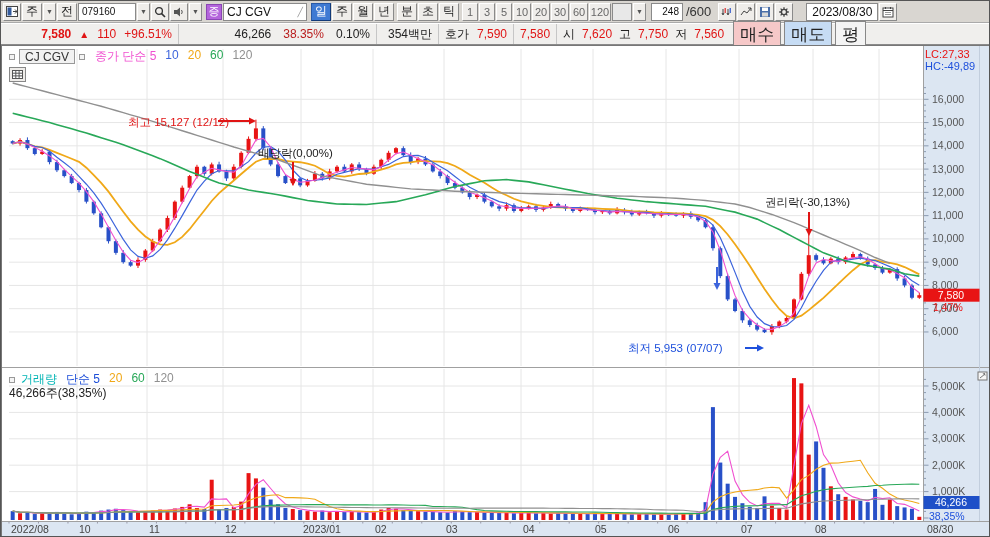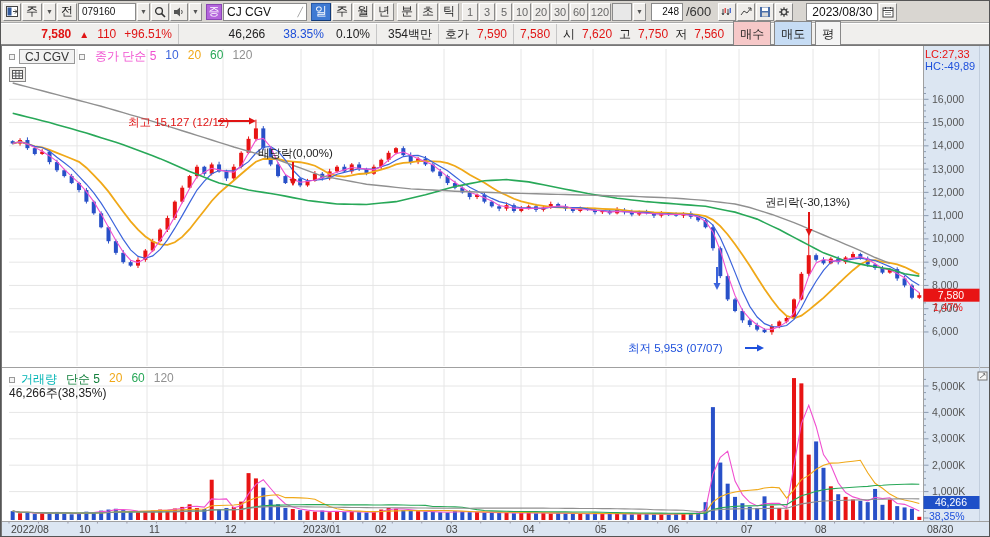--- a/index.html
+++ b/index.html
@@ -13,23 +13,23 @@
   .dd{width:13px;height:18px;background:#efedea;border:1px solid;border-color:#fff #8a8a8a #8a8a8a #fff;font-size:7px;color:#555;display:flex;align-items:center;justify-content:center;}
   .tfield{height:18px;background:#fff;border:1px solid #8a8a8a;font-size:12px;color:#111;display:flex;align-items:center;padding:0 3px;}
   input.tin{height:18px;background:#fff;border:1px solid #8a8a8a;font-size:10px;color:#111;padding:0 3px;}
   .badge-m{width:16px;height:16px;background:#b464dc;color:#fff;font-size:11px;display:flex;align-items:center;justify-content:center;border:1px solid #8a46b4;}
   .lbl{font-size:13px;color:#333;padding:0 2px;white-space:nowrap;}
   .iconb{width:18px;height:18px;background:#efedea;border:1px solid;border-color:#fff #8a8a8a #8a8a8a #fff;display:flex;align-items:center;justify-content:center;}
   
   #tb2{position:absolute;left:0;top:22px;width:990px;height:22px;background:#f0efed;border-bottom:1px solid #8a8a8a;border-top:1px solid #fff;display:flex;align-items:center;font-size:12px;}
   .c2{display:flex;align-items:center;height:20px;padding:0 6px;border-right:1px solid #c6c6c6;white-space:nowrap;}
   .red{color:#e01414;}
-  .blue{color:#1d4ed8;margin-left:6px;}
+  .blue{color:#b91c1c;}
   .blk{color:#222;}
-  .qbtn{height:27px;font-size:12px;display:flex;align-items:center;justify-content:center;border:1px solid #888;padding:0 6px;margin-left:3px;}
+  .qbtn{height:27px;font-size:17px;display:flex;align-items:center;justify-content:center;border:1px solid #888;padding:0 6px;margin-left:3px;}
   .qbuy{background:#f6c8c8;color:#222;}
   .qsell{background:#c6dcf4;color:#222;}
   .qavg{background:#f4f4f4;color:#222;}
   
   #cr{position:absolute;left:0;top:44px;width:990px;height:493px;background:#fff;}
   #csvg{position:absolute;left:0;top:0;}
   .ov{position:absolute;pointer-events:none;display:flex;align-items:center;gap:4px;font-size:12px;}
   .sq{width:6px;height:6px;border:1px solid #999;background:#f4f4f4;display:inline-block;}
   .namebox{border:1px solid #999;background:#f2f2f2;color:#333;padding:0 5px;font-size:12px;height:15px;display:flex;align-items:center;}
   .gicon{position:absolute;left:8px;top:22px;width:17px;height:15px;background:#efedea;border:1px solid #888;display:flex;align-items:center;justify-content:center;pointer-events:none;}
@@ -774,21 +774,21 @@
           <line x1="0.5" y1="5.9" x2="10.5" y2="5.9" stroke="#555"></line>
           <line x1="3.8" y1="0.5" x2="3.8" y2="8.5" stroke="#555"></line>
           <line x1="7.1" y1="0.5" x2="7.1" y2="8.5" stroke="#555"></line>
         </svg>
       </span>
 
     <div class="ov" style="left:8px;top:326px">
       <span class="sq"></span>
       <span id="legend-vol-items" style="display:flex;gap:9px;margin-left:2px">
           <span style="color: rgb(0, 180, 180);">거래량</span>
-          <span style="color: #15803d;">단순 5</span>
+          <span style="color: #1d4ed8;">단순 5</span>
           <span style="color: rgb(240, 168, 24);">20</span>
           <span style="color: rgb(40, 168, 88);">60</span>
           <span style="color: rgb(144, 144, 144);">120</span>
         </span>
     </div>
     <div class="ov" style="left:8px;top:340px;font-size:12px;color:#222">46,266주(38,35%)</div>
   </div>
 </div>
 
 </body></html>

